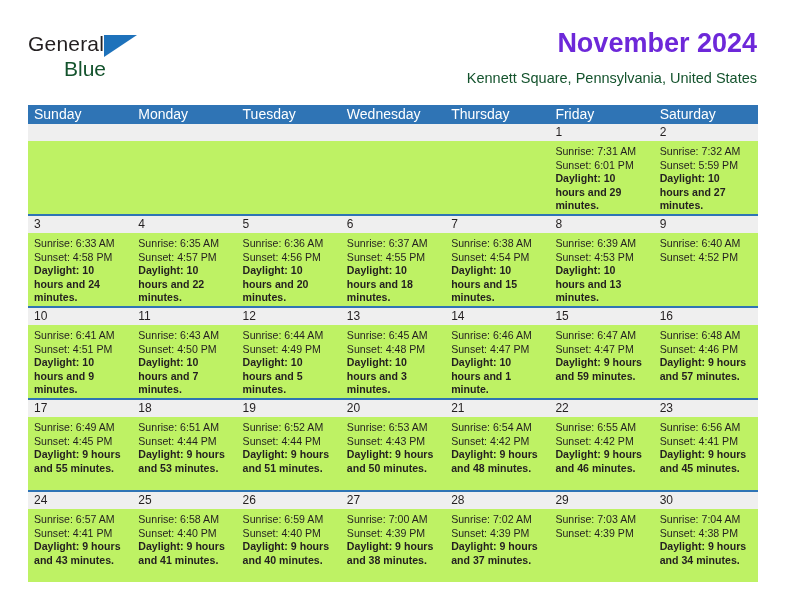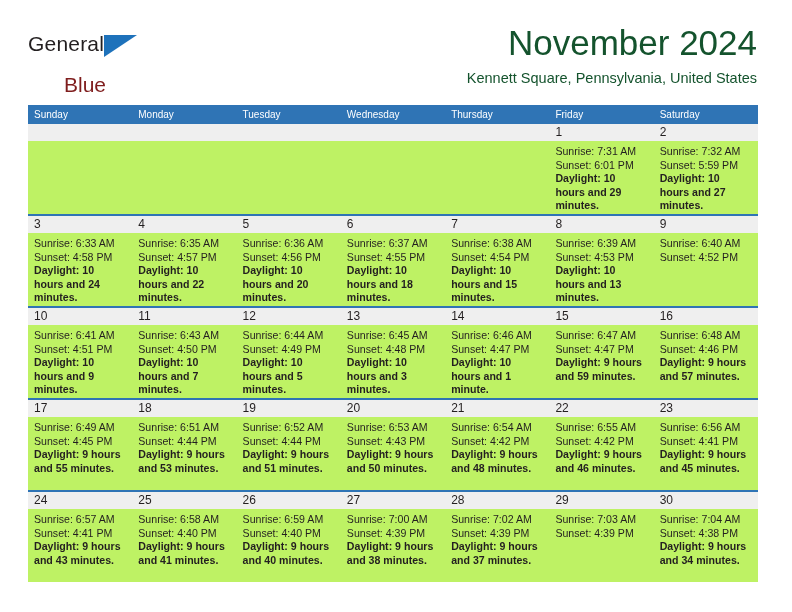--- a/index.html
+++ b/index.html
@@ -49,38 +49,38 @@
     position: absolute;
     left: 76px;
     top: 3px;
     width: 0;
     height: 0;
     border-left: 33px solid #1e72bb;
     border-bottom: 22px solid transparent;
   }
   .brand-row2 {
     display: block;
-    margin-top: 17px;
+    margin-top: 1px;
     margin-left: 36px;
     font-size: 21px;
     line-height: 23px;
-    color: #7f1d1d;
+    color: #14532d;
   }
 
   .titles {
     position: absolute;
     right: 0;
     top: 0;
     text-align: right;
   }
   .cal-title {
-    font-size: 35px;
+    font-size: 27px;
     line-height: 34px;
-    font-weight: normal;
-    color: #14532d;
+    font-weight: bold;
+    color: #6d28d9;
     white-space: nowrap;
   }
   .cal-sub {
     margin-top: 9px;
     font-size: 14.5px;
     line-height: 18px;
     color: #14532d;
     white-space: nowrap;
   }
 
@@ -92,21 +92,21 @@
     width: 730px;
   }
   .dow-row {
     display: flex;
     background: #2f74b5;
     height: 19px;
   }
   .dow {
     flex: 1 1 0;
     color: #ffffff;
-    font-size: 10px;
+    font-size: 14px;
     line-height: 19px;
     padding-left: 6px;
     box-sizing: border-box;
     white-space: nowrap;
     overflow: hidden;
   }
   .week {
     position: relative;
     border-top: 2px solid #2f74b5;
   }

